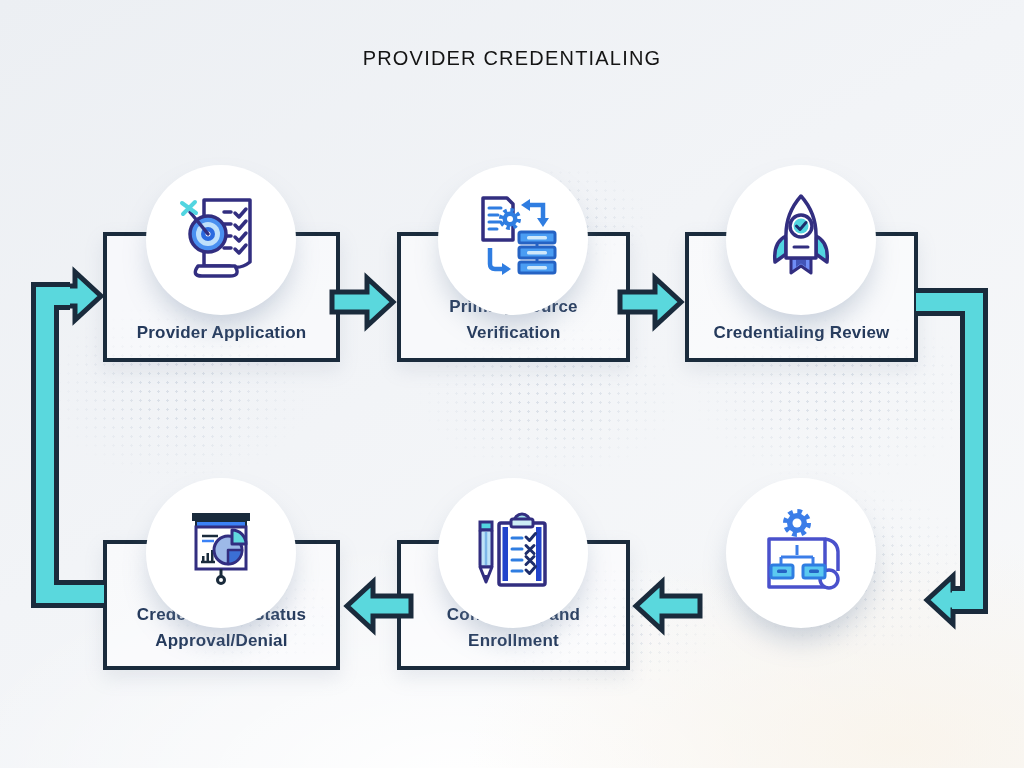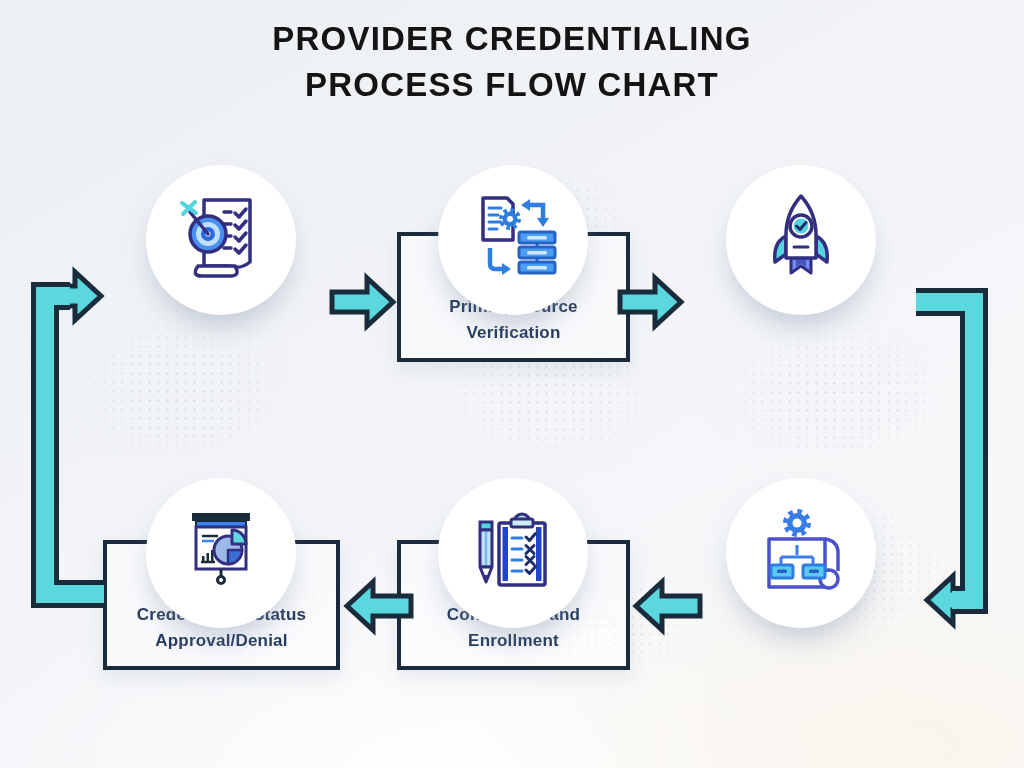--- a/index.html
+++ b/index.html
@@ -29,25 +29,25 @@
   .d1 { left: 10px;  top: 270px; width: 340px; height: 240px; }
   .d2 { left: 380px; top: 290px; width: 340px; height: 210px; }
   .d3 { left: 650px; top: 280px; width: 370px; height: 230px; }
   .d4 { left: 120px; top: 540px; width: 260px; height: 150px; }
   .d5 { left: 430px; top: 540px; width: 330px; height: 170px; }
   .d6 { left: 690px; top: 460px; width: 320px; height: 220px; }
   .d7 { left: 430px; top: 150px; width: 250px; height: 140px; }
 
   .title {
     position: absolute;
-    left: 0; right: 0; top: 16px;
+    left: 0; right: 0; top: 35px;
     text-align: center;
     color: #141414;
-    font-weight: bold;
-    font-size: 33px;
+    font-weight: normal;
+    font-size: 20px;
     letter-spacing: 1.2px;
     line-height: 46px;
   }
 
   .step-box {
     position: absolute;
     height: 130px;
     background: rgba(253,254,255,.55);
     border: 4px solid #1a2b3c;
     box-shadow: 0 8px 18px rgba(130,145,170,.16);
@@ -104,25 +104,30 @@
   <div class="dots d1"></div>
   <div class="dots d2"></div>
   <div class="dots d3"></div>
   <div class="dots d4"></div>
   <div class="dots d5"></div>
   <div class="dots d6"></div>
   <div class="dots d7"></div>
 
   <div class="title">
     <div>PROVIDER CREDENTIALING</div>
-    <div>PROCESS FLOW CHART</div>
-  </div>
-
+  </div>
+
+  <div class="step-box b1">
+    <div class="step-label">Provider Application</div>
+  </div>
   <div class="step-box b2">
     <div class="step-label">Primary Source Verification</div>
+  </div>
+  <div class="step-box b3">
+    <div class="step-label">Credentialing Review</div>
   </div>
   <div class="step-box b5">
     <div class="step-label">Contracting and Enrollment</div>
   </div>
   <div class="step-box b6">
     <div class="step-label">Credentialing Status Approval/Denial</div>
   </div>
 
   <div class="icon-circle c1">
     <svg viewBox="0 0 100 100">

